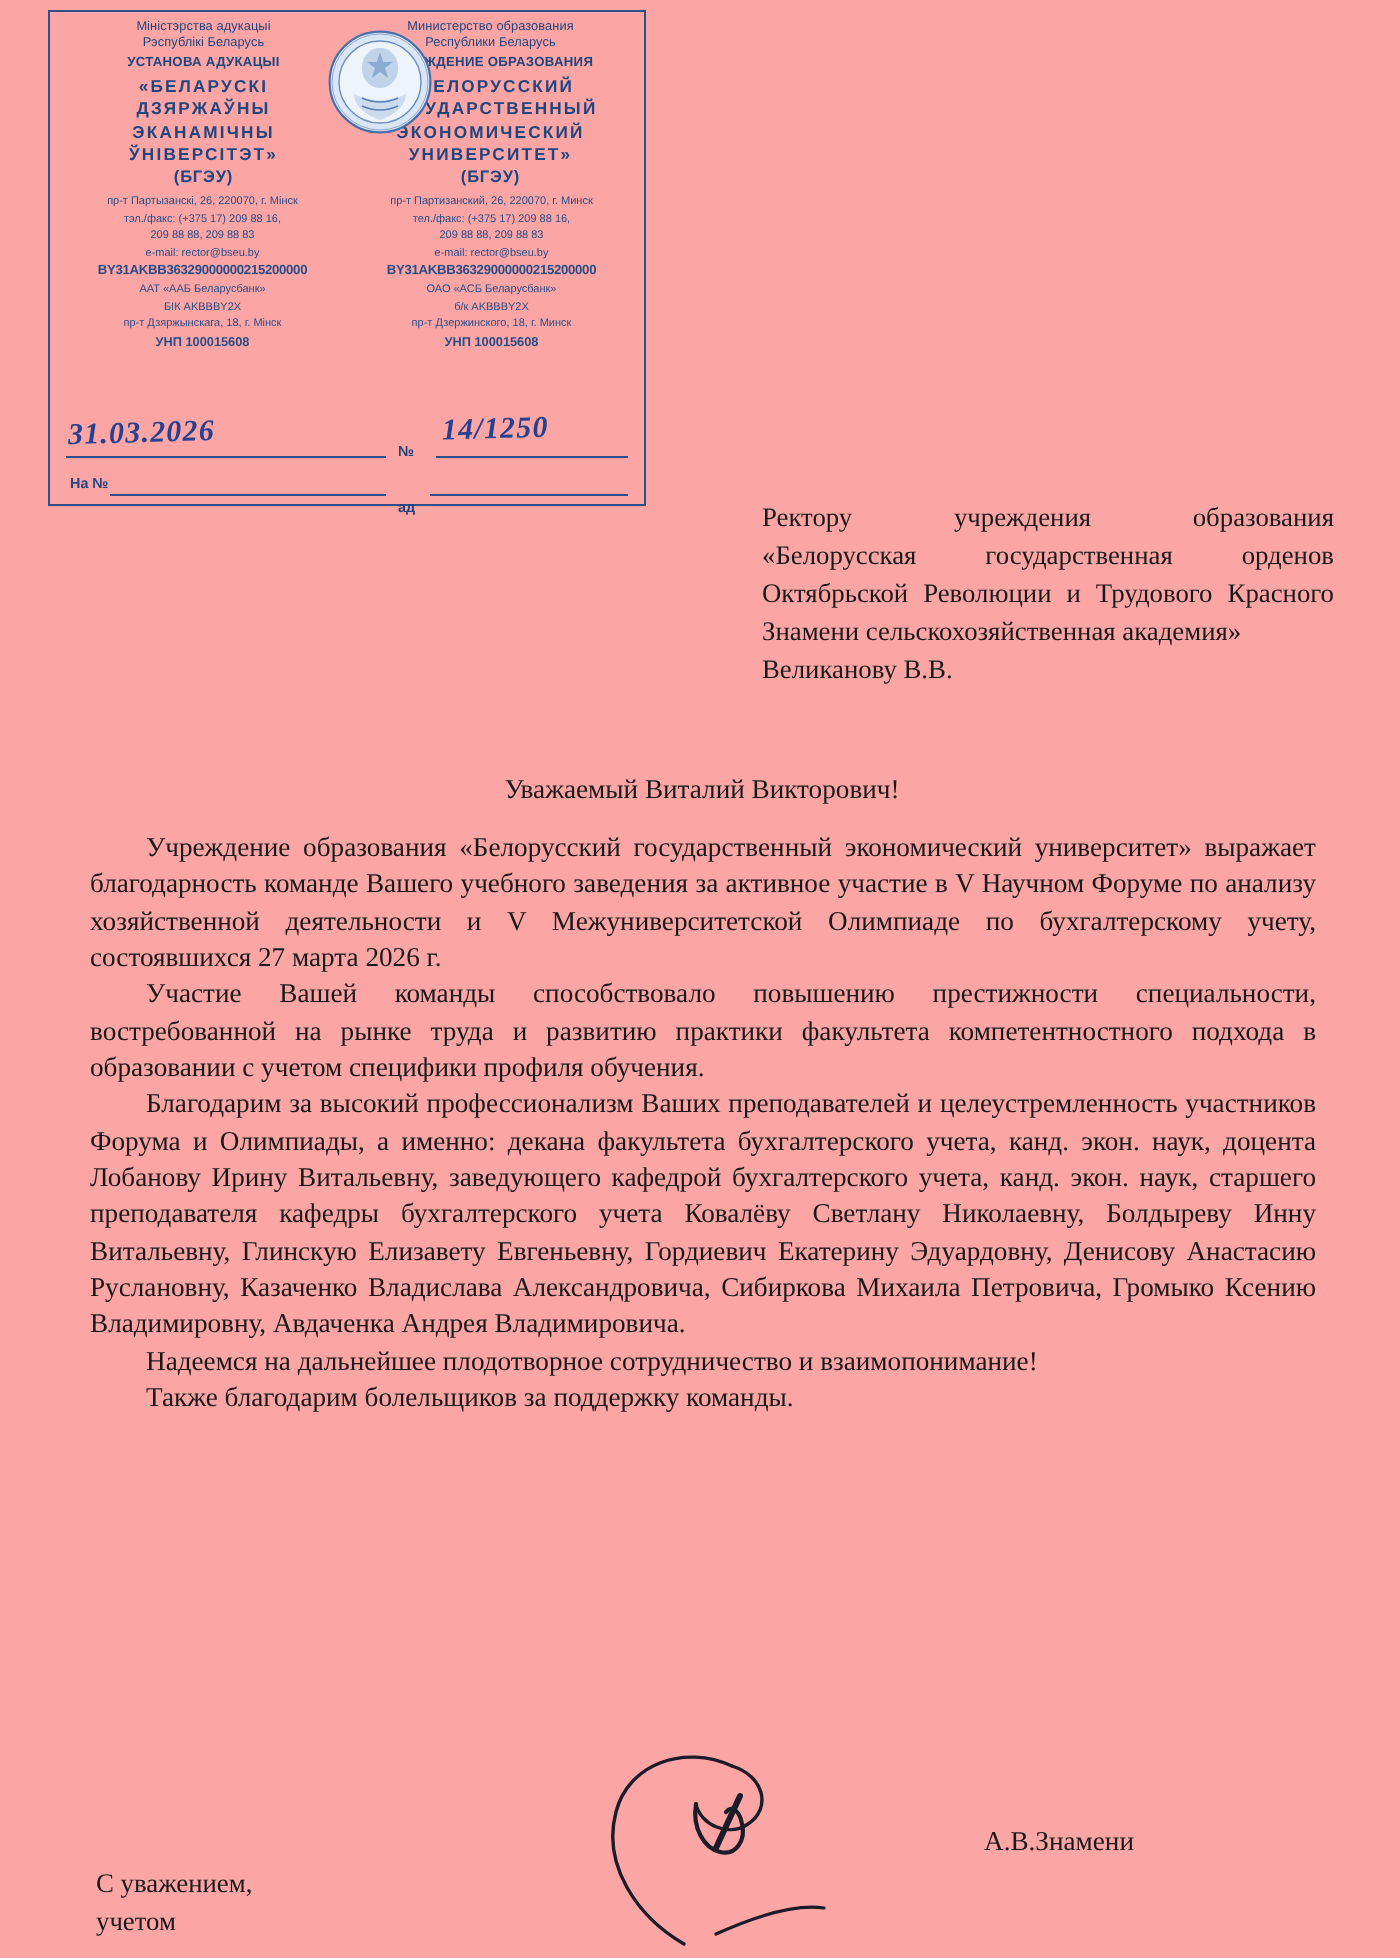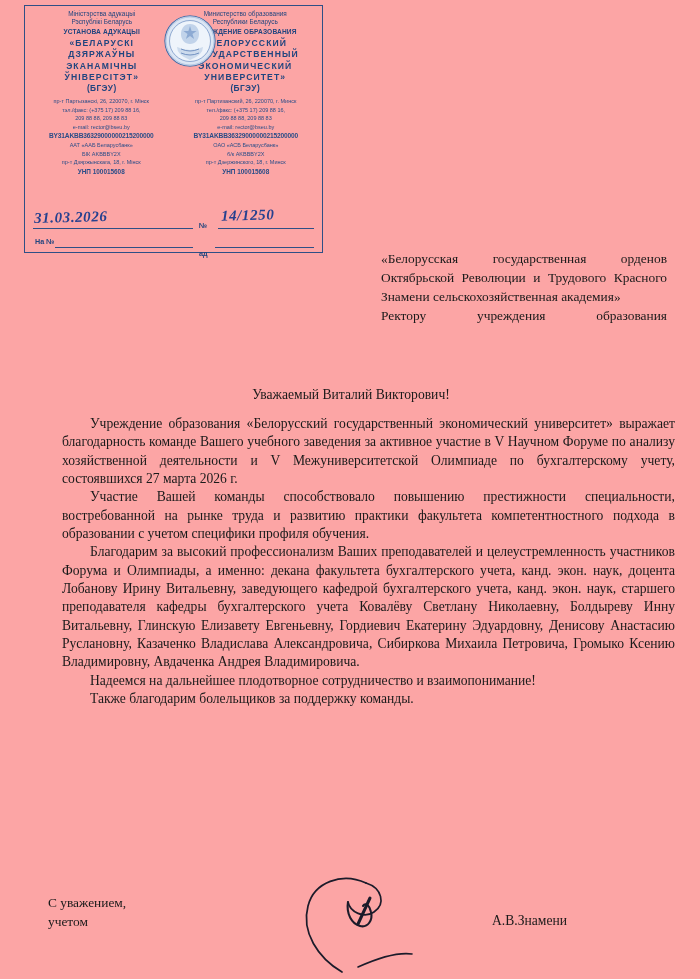--- a/index.html
+++ b/index.html
@@ -151,32 +151,31 @@
     font-size: 13.6px;
   }
   .body {
     position: absolute;
     left: 45px;
     top: 415px;
     width: 613px;
     font-size: 13.6px;
     line-height: 1.35;
     text-align: justify;
-    margin-left: 17px;
   }
   .body p {
     margin: 0 0 0 0;
     text-indent: 28px;
   }
 
   
   .sig-left {
     position: absolute;
     left: 48px;
-    top: 893px;
+    top: 932px;
     font-size: 13.4px;
     line-height: 1.45;
   }
   .sig-name {
     position: absolute;
     left: 492px;
     top: 913px;
     font-size: 13.6px;
   }
   .sig-mark {
@@ -265,22 +264,23 @@
 
     <div style="position:absolute; left:0; top:228px; width:100%; height:20px;">
       <div class="lbl" style="left:10px; top:3px;">На №</div>
       <div class="rule" style="left:30px; top:13px; width:138px;"></div>
       <div class="lbl" style="left:174px; top:3px;margin-top:12px;">ад</div>
       <div class="rule" style="left:190px; top:13px; width:99px;"></div>
     </div>
   </div>
 
   <div class="addressee">
+    <div style="text-align:justify; text-align-last:justify;">Ректору учреждения образования</div>
     <div style="text-align:justify;">«Белорусская государственная орденов Октябрьской Революции и Трудового Красного Знамени сельскохозяйственная академия»</div>
-    <div style="text-align:justify; text-align-last:justify;">Ректору учреждения образования</div>
+    <div class="last">Великанову В.В.</div>
   </div>
 
   <div class="salutation">Уважаемый Виталий Викторович!</div>
 
   <div class="body">
     <p>Учреждение образования «Белорусский государственный экономический университет» выражает благодарность команде Вашего учебного заведения за активное участие в V Научном Форуме по анализу хозяйственной деятельности и V Межуниверситетской Олимпиаде по бухгалтерскому учету, состоявшихся 27 марта 2026 г.</p>
     <p>Участие Вашей команды способствовало повышению престижности специальности, востребованной на рынке труда и развитию практики факультета компетентностного подхода в образовании с учетом специфики профиля обучения.</p>
     <p>Благодарим за высокий профессионализм Ваших преподавателей и целеустремленность участников Форума и Олимпиады, а именно: декана факультета бухгалтерского учета, канд. экон. наук, доцента Лобанову Ирину Витальевну, заведующего кафедрой бухгалтерского учета, канд. экон. наук, старшего преподавателя кафедры бухгалтерского учета Ковалёву Светлану Николаевну, Болдыреву Инну Витальевну, Глинскую Елизавету Евгеньевну, Гордиевич Екатерину Эдуардовну, Денисову Анастасию Руслановну, Казаченко Владислава Александровича, Сибиркова Михаила Петровича, Громыко Ксению Владимировну, Авдаченка Андрея Владимировича.</p>
     <p>Надеемся на дальнейшее плодотворное сотрудничество и взаимопонимание!</p>
     <p style="text-align:left;">Также благодарим болельщиков за поддержку команды.</p>

